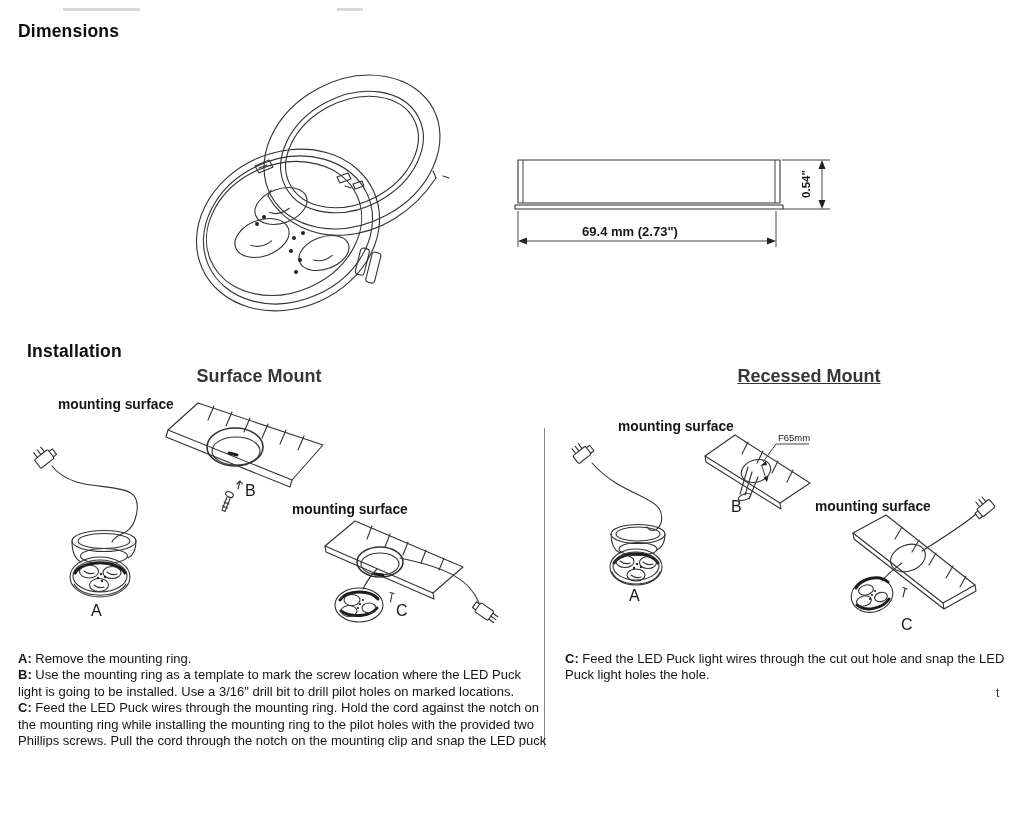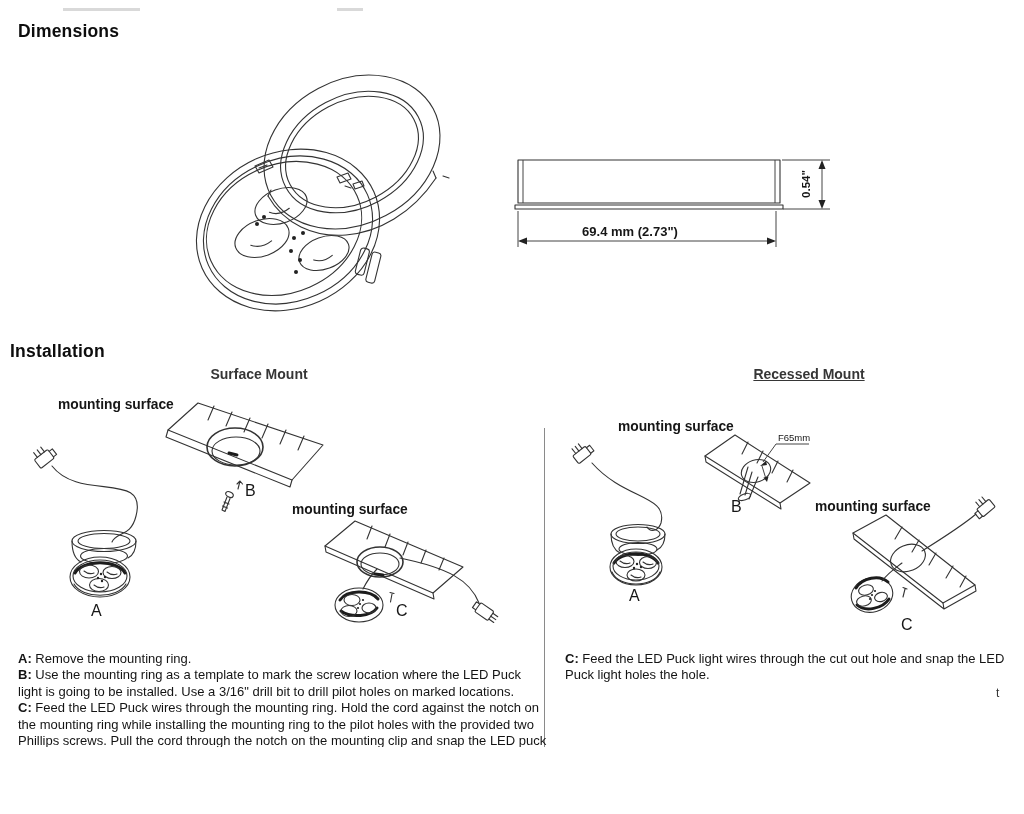--- a/index.html
+++ b/index.html
@@ -1,20 +1,20 @@
 <!DOCTYPE html>
 <html><head>
 <meta charset="utf-8">
 <style>
   html,body{margin:0;padding:0;background:#fff;}
   .canvas{position:relative;width:1024px;height:747px;background:#ffffff;overflow:hidden;
           font-family:"Liberation Sans","DejaVu Sans",sans-serif;color:#111;}
   .abs{position:absolute;}
   .h-main{font-size:17.5px;font-weight:bold;color:#0d0d0d;letter-spacing:.2px;}
-  .h-col{font-size:14px;font-weight:bold;color:#363636;text-align:center;width:170px;}
+  .h-col{font-size:18px;font-weight:bold;color:#363636;text-align:center;width:170px;}
   .instr{font-size:13px;line-height:16.4px;color:#141414;}
   .instr p{margin:0;}
   .artifact{background:#d9d9d9;height:3px;}
   .divider{width:1px;background:#8a8a8a;}
   .stray{font-size:12px;color:#333;}
   svg{position:absolute;overflow:visible;}
   svg *{vector-effect:non-scaling-stroke;}
   .ln{fill:none;stroke:#333;stroke-width:1.1;stroke-linecap:round;stroke-linejoin:round;}
   .ln2{fill:none;stroke:#333;stroke-width:1.6;}
   .thick{fill:none;stroke:#1c1c1c;stroke-width:3;stroke-linecap:round;}
@@ -98,21 +98,21 @@
     </g>
     <g>
       <path class="thin" d="M518 211 V 247 M776 211 V 247"></path>
       <path class="thin" d="M520 241 H 774"></path>
       <polygon class="fil" points="518,241 527,237.5 527,244.5"></polygon>
       <polygon class="fil" points="776,241 767,237.5 767,244.5"></polygon>
       <text class="svgtxt" x="630" y="236" font-size="13" font-weight="bold" text-anchor="middle">69.4 mm (2.73")</text>
     </g>
   </svg>
 
-  <div class="abs h-main" style="left:10px;top:341px;">Installation</div>
+  <div class="abs h-main" style="left:27px;top:341px;">Installation</div>
 
   <div class="abs h-col" style="left:174px;top:366px;">Surface Mount</div>
   <div class="abs h-col" style="left:724px;top:366px;text-decoration:underline;">Recessed Mount</div>
 
   <svg style="left:0px;top:385px;width:545px;height:265px;" viewBox="0 385 545 265">
     <text class="svgtxt" x="58" y="409" font-size="13.8" font-weight="bold">mounting surface</text>
 
     <g>
       <polygon class="ln" points="168,430 198,403 323,445 292,480"></polygon>
       <path class="ln" d="M168 430 l -2 7 l 124 50 l 2 -7"></path>

